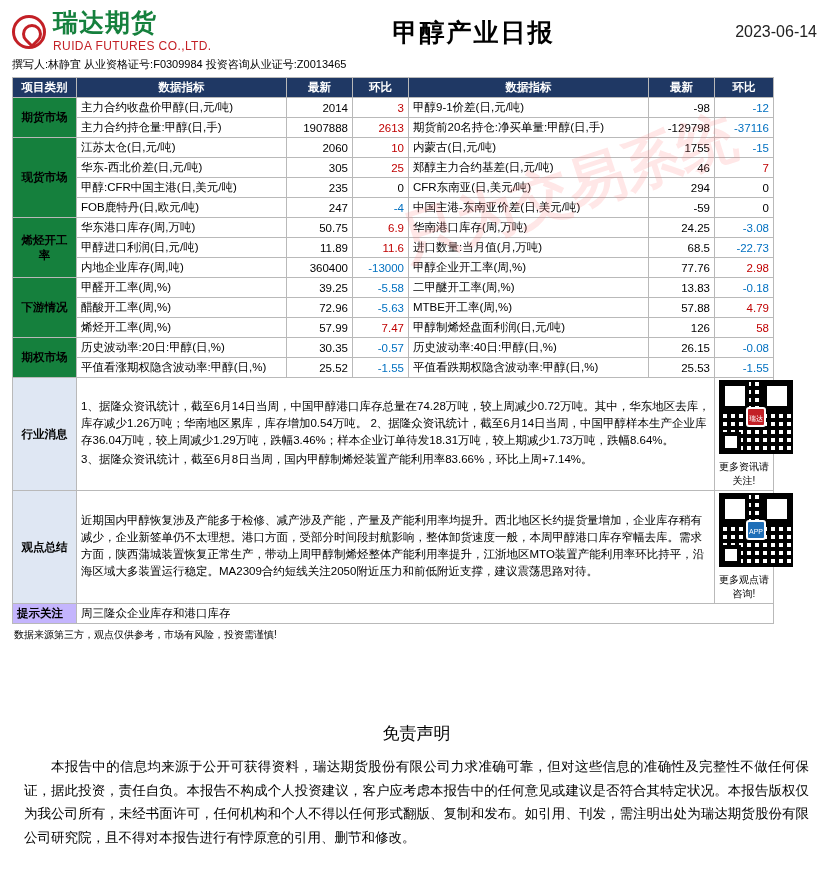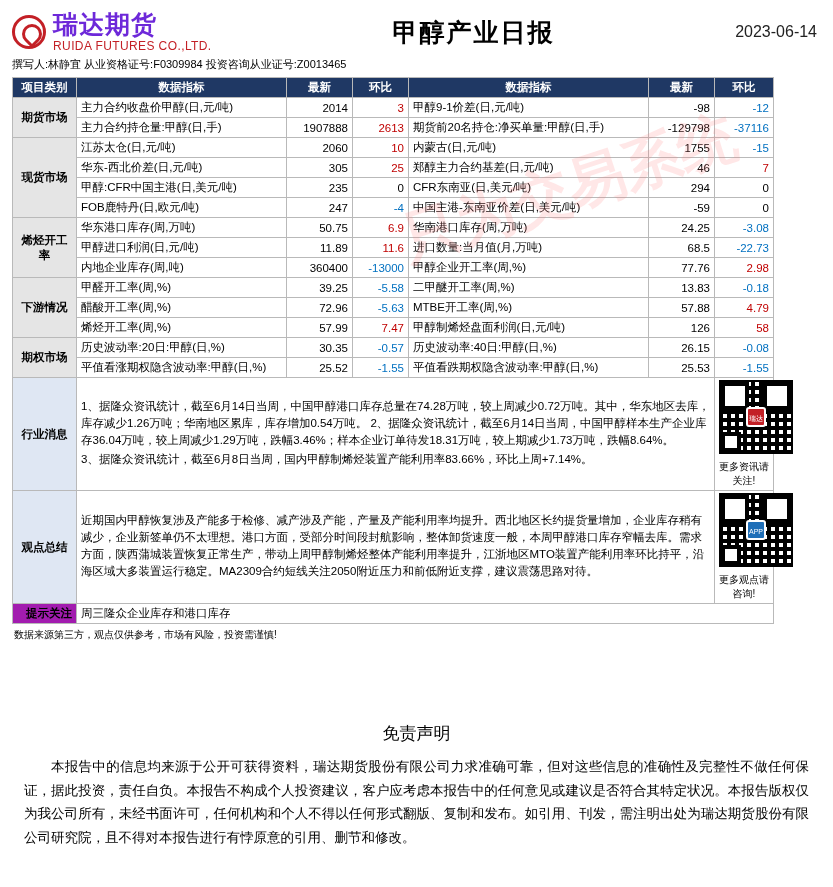--- a/index.html
+++ b/index.html
@@ -15,32 +15,32 @@
 
   
   .header { display:flex; align-items:center; justify-content:space-between; padding: 4px 6px 2px 6px; }
   .brand { display:flex; align-items:center; gap:7px; }
   .brand-mark { width:34px; height:34px; border-radius:50%; border:3px solid #c32026; position:relative; flex:0 0 auto; }
   .brand-mark:before {
     content:""; position:absolute; left:7px; top:6px; width:14px; height:14px;
     border:3px solid #c32026; border-radius:50% 50% 50% 0; transform:rotate(-45deg);
   }
   .brand-text { line-height:1; }
-  .brand-cn { font-size:25px; font-weight:bold; color:#6d28d9; letter-spacing:1px; font-family:Liberation Serif, serif; }
+  .brand-cn { font-size:25px; font-weight:bold; color:#15803d; letter-spacing:1px; font-family:Liberation Mono, monospace; }
   .brand-en { font-size:12px; color:#c32026; letter-spacing:0.4px; margin-top:3px; }
   .doc-title { font-size:25px; font-weight:bold; letter-spacing:2px; font-family:"DejaVu Sans","Liberation Sans",sans-serif; }
   .doc-date { font-size:16px; color:#222; padding-right:4px; }
 
   .author-line { font-size:11px; padding:3px 6px 5px 6px; color:#000; }
 
   
   table.main { width:707px; border-collapse:collapse; margin:0 6px; table-layout:fixed;padding-left:45px; }
   table.main td, table.main th { border:1px solid #b9b9b9; padding:2px 4px; font-size:11.5px; vertical-align:middle; }
   thead th { background:#1f3864; color:#fff; font-weight:bold; text-align:center; font-size:12px; padding:4px 2px; }
-  td.cat { background:#e5e5e5; text-align:center; font-weight:bold; font-size:12px; width:64px; }
+  td.cat { background:#15803d; text-align:center; font-weight:bold; font-size:12px; width:64px; }
   td.label { text-align:left; }
   td.num { text-align:right; padding-right:6px; }
   td.chg { text-align:right; padding-right:6px; }
   .pos { color:#c00000; }
   .neg { color:#0070c0; }
   .zero { color:#000; }
 
   col.c-cat { width:64px; }
   col.c-l1 { width:210px; }
   col.c-n1 { width:66px; }
@@ -62,21 +62,21 @@
     content:""; position:absolute; width:20px; height:20px; background:#fff; border:4px solid #000;
   }
   .qr:before { left:2px; top:2px; }
   .qr:after { right:2px; top:2px; }
   .qr i { left:2px; bottom:2px; }
   .qr-badge { position:absolute; left:50%; top:50%; transform:translate(-50%,-50%); width:20px; height:20px;
     background:#c32026; color:#fff; font-size:7px; line-height:20px; border:2px solid #fff; border-radius:3px; z-index:2;}
   .qr-badge.blue { background:#1f6fb8; }
   .qr-cap { font-size:10px; margin-top:6px; color:#000; }
 
-  td.tip-cat { background:#a21caf; text-align:right; font-weight:bold; font-size:12px;margin-left:22px; }
+  td.tip-cat { background:#c4b5fd; text-align:left; font-weight:bold; font-size:12px;margin-left:22px; }
   td.tip-body { text-align:left; font-size:12px; padding:5px 8px; }
 
   .source-note { font-size:10px; padding:4px 8px 0 8px; }
 
   
   .watermark { position:absolute; right:90px; top:150px; font-size:58px; color:rgba(255,120,120,0.18);
     transform:rotate(-18deg); font-weight:bold; pointer-events:none; white-space:nowrap;
     font-family:"DejaVu Sans","Liberation Sans",sans-serif; }
 
   

